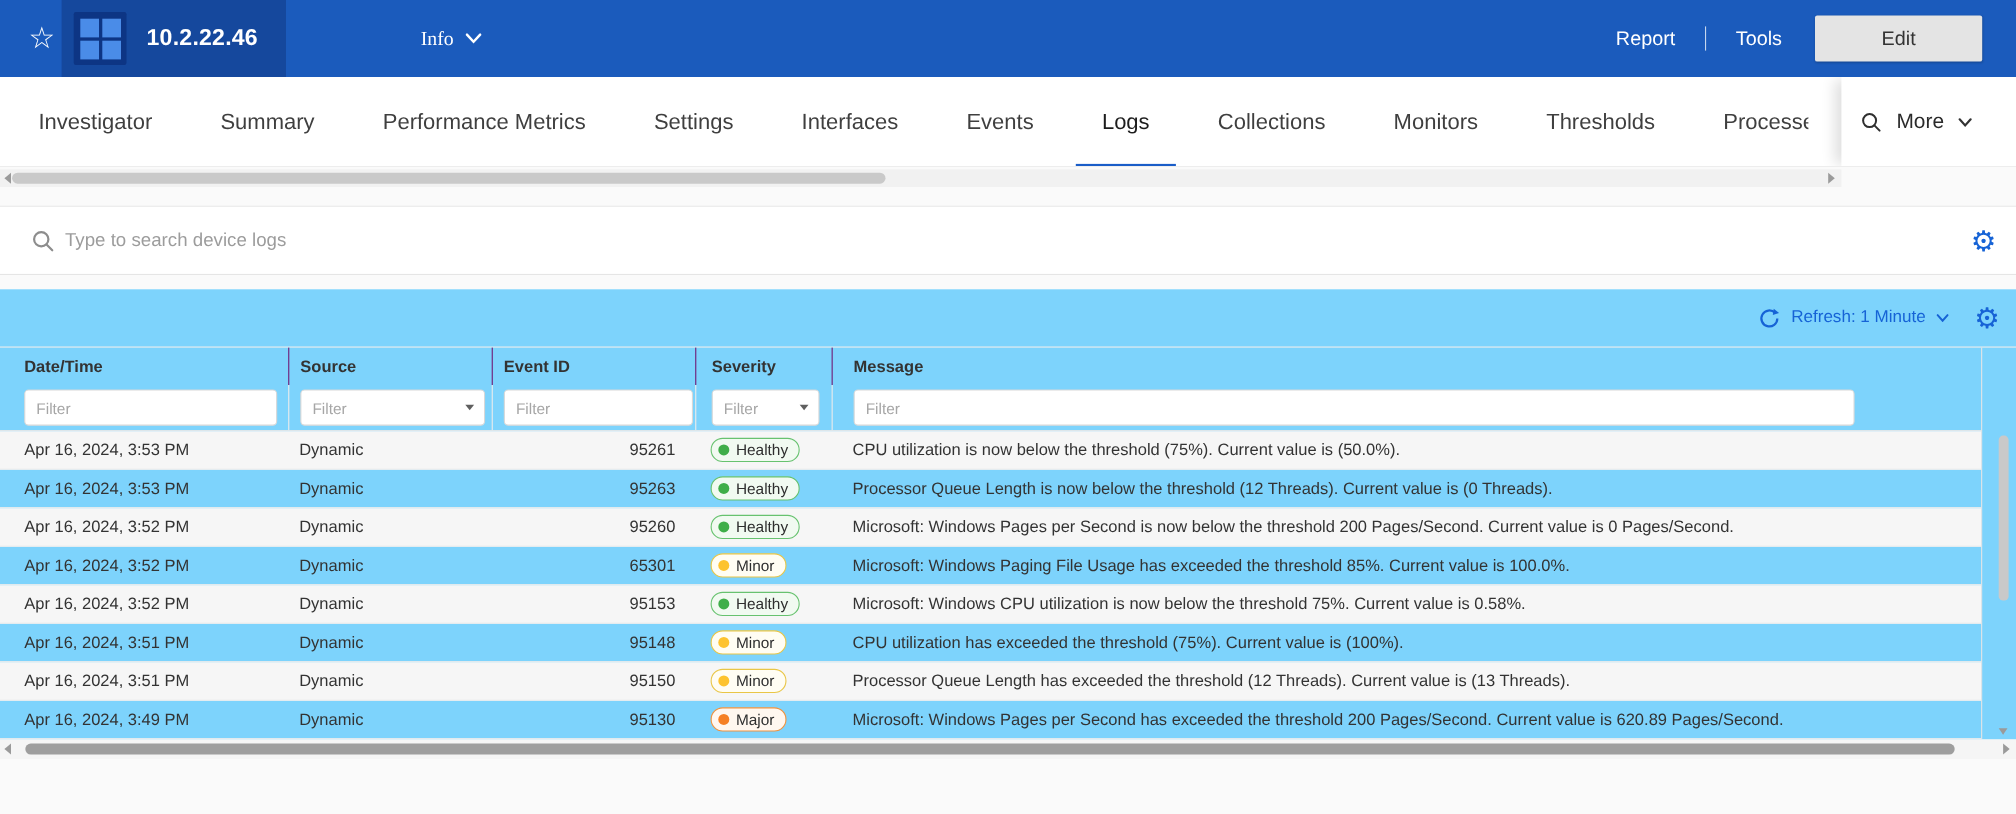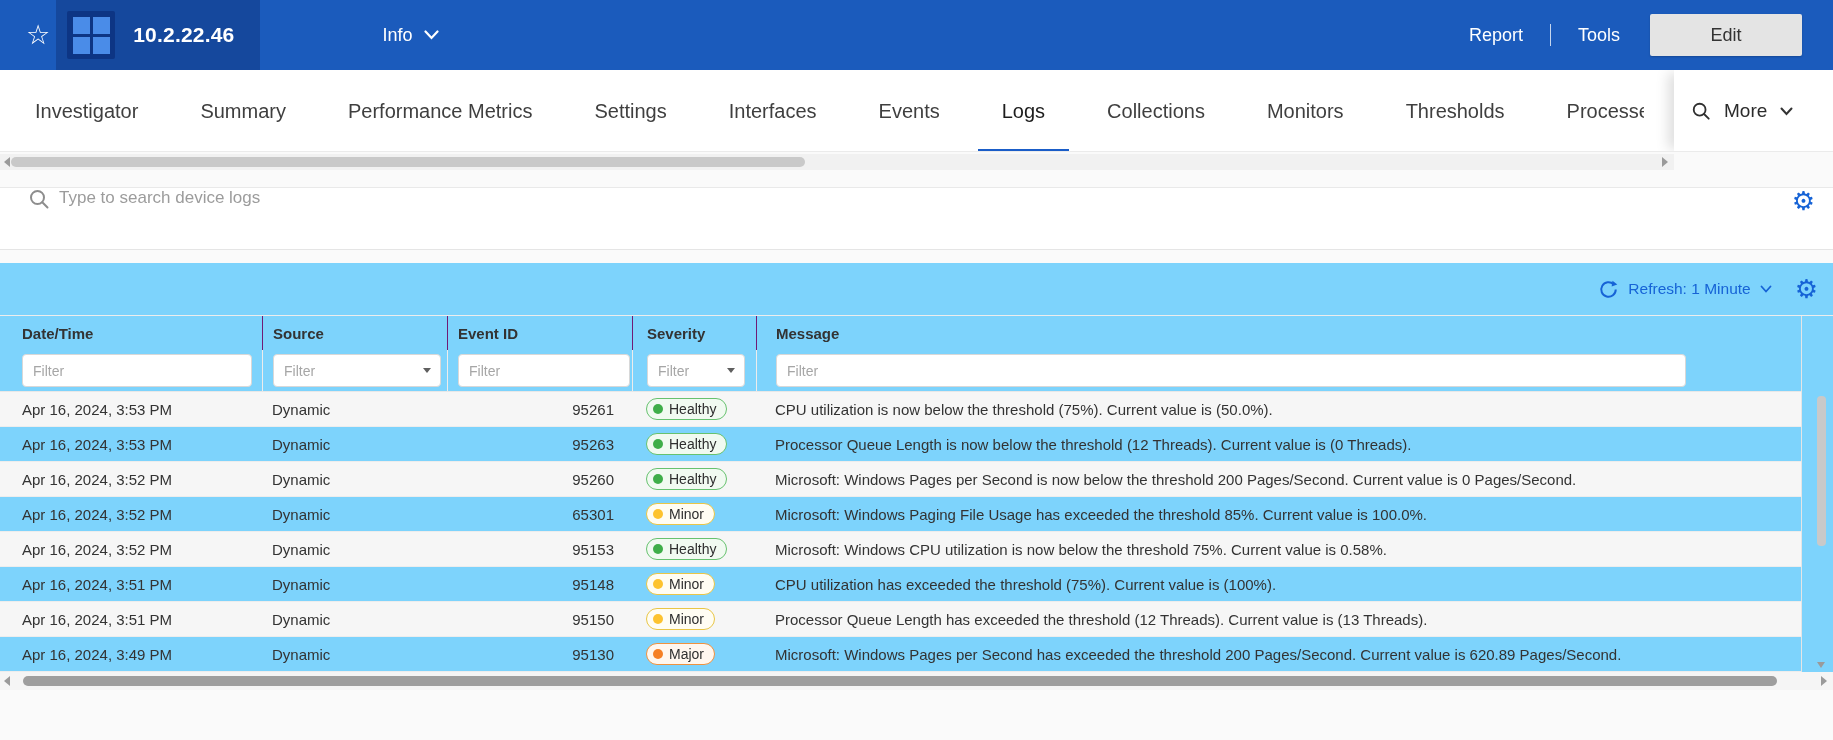--- a/index.html
+++ b/index.html
@@ -6,21 +6,21 @@
   body { margin: 0; background: #fafafa; font-family: "Liberation Sans", "DejaVu Sans", sans-serif; }
   .app { position: relative; width: 1833px; height: 740px; background: #fafafa; overflow: hidden; }
 
   
   .topbar { height: 70px; background: #1b5bbc; display: flex; align-items: center; }
   .fav-star { margin-left: 26px; color: #fff; font-size: 27px; line-height: 1; cursor: pointer; }
   .title-block { margin-left: 6px; height: 70px; background: #15489d; display: flex; align-items: center; padding: 0 26px 0 11px; }
   .win-square { width: 48px; height: 48px; background: #0d3584; border-radius: 2px; display: grid; grid-template-columns: 17px 17px; grid-template-rows: 17px 17px; gap: 3px; align-content: center; justify-content: center; }
   .win-square i { background: #4a8ce8; display: block; }
   .device-title { margin-left: 18px; color: #fff; font-size: 21px; font-weight: 700; letter-spacing: .2px; }
-  .info-dd { margin-left: 122px; display: flex; align-items: center; gap: 11px; background: none; border: none; color: #fff; font-size: 18px; font-family: Liberation Sans, sans-serif; cursor: pointer; }
+  .info-dd { margin-left: 122px; display: flex; align-items: center; gap: 11px; background: none; border: none; color: #fff; font-size: 18px; font-family: Liberation Serif, serif; cursor: pointer; }
   .topbar-right { margin-left: auto; display: flex; align-items: center; padding-right: 31px; justify-content: flex-end; }
   .tb-link { color: #fff; font-size: 18px; text-decoration: none; cursor: pointer; }
   .tb-divider { width: 1px; height: 22px; background: rgba(255,255,255,.75); margin: 0 27px; }
   .edit-btn { margin-left: 30px; width: 152px; height: 42px; background: #e4e4e4; color: #333; border: none; border-radius: 2px; font-size: 18px; font-family: inherit; cursor: pointer; box-shadow: 0 1px 2px rgba(0,0,0,.2); }
 
   
   .tabbar { position: relative; height: 82px; background: #fff; border-bottom: 1px solid #ebebeb; overflow: hidden; }
   .tabs { display: flex; align-items: center; height: 82px; width: 1644px; overflow: hidden; white-space: nowrap; padding-left: 4px; }
   .tab { flex: none; position: relative; height: 100%; display: flex; align-items: center; padding: 0 31px; font-size: 20px; color: #3f3f3f; cursor: pointer; }
   .tab.active span { color: #1d1d1d; }
@@ -30,21 +30,21 @@
 
   
   .tabs-scrollstrip { position: relative; height: 20px; background: #fafafa; }
   .tabs-track { position: absolute; left: 0; top: 2px; width: 1674px; height: 16px; background: #f1f1f1; }
   .tabs-thumb { position: absolute; left: 11px; top: 3px; width: 794px; height: 10px; background: #c9c9c9; border-radius: 5px; cursor: pointer; }
   .tri { width: 0; height: 0; position: absolute; top: 50%; transform: translateY(-50%); cursor: pointer; }
   .tri-left { border-top: 5px solid transparent; border-bottom: 5px solid transparent; border-right: 6px solid #9a9a9a; left: 4px; }
   .tri-right { border-top: 5px solid transparent; border-bottom: 5px solid transparent; border-left: 6px solid #9a9a9a; right: 6px; }
 
   
-  .searchrow { margin-top: 15px; height: 63px; background: #fff; border-top: 1px solid #e9e9e9; border-bottom: 1px solid #e5e5e5; display: flex; align-items: flex-start; padding: 0 18px 0 28px; }
+  .searchrow { margin-top: 15px; height: 63px; background: #fff; border-top: 1px solid #e9e9e9; border-bottom: 1px solid #e5e5e5; display: flex; align-items: center; padding: 0 18px 0 28px; }
   .search-input { flex: 1; border: none; outline: none; margin-left: 9px; font-size: 17px; font-family: inherit; color: #444; background: transparent; }
   .search-input::placeholder { color: #9c9c9c; }
   .icon-btn { display: flex; align-items: center; justify-content: center; cursor: pointer; background: none; border: none; }
   .hamburger { width: 24px; display: flex; flex-direction: column; gap: 4px; margin-right: 44px; }
   .hamburger i { display: block; height: 2.5px; background: #1663d6; border-radius: 1px; }
   .gear { color: #1663d6; font-size: 26px; line-height: 1; }
 
   
   .content-card { margin-top: 13px; background: #7dd3fc; }
   .refreshrow { height: 53px; border-bottom: 1px solid #ededed; display: flex; align-items: center; justify-content: flex-end; padding-right: 15px; }

